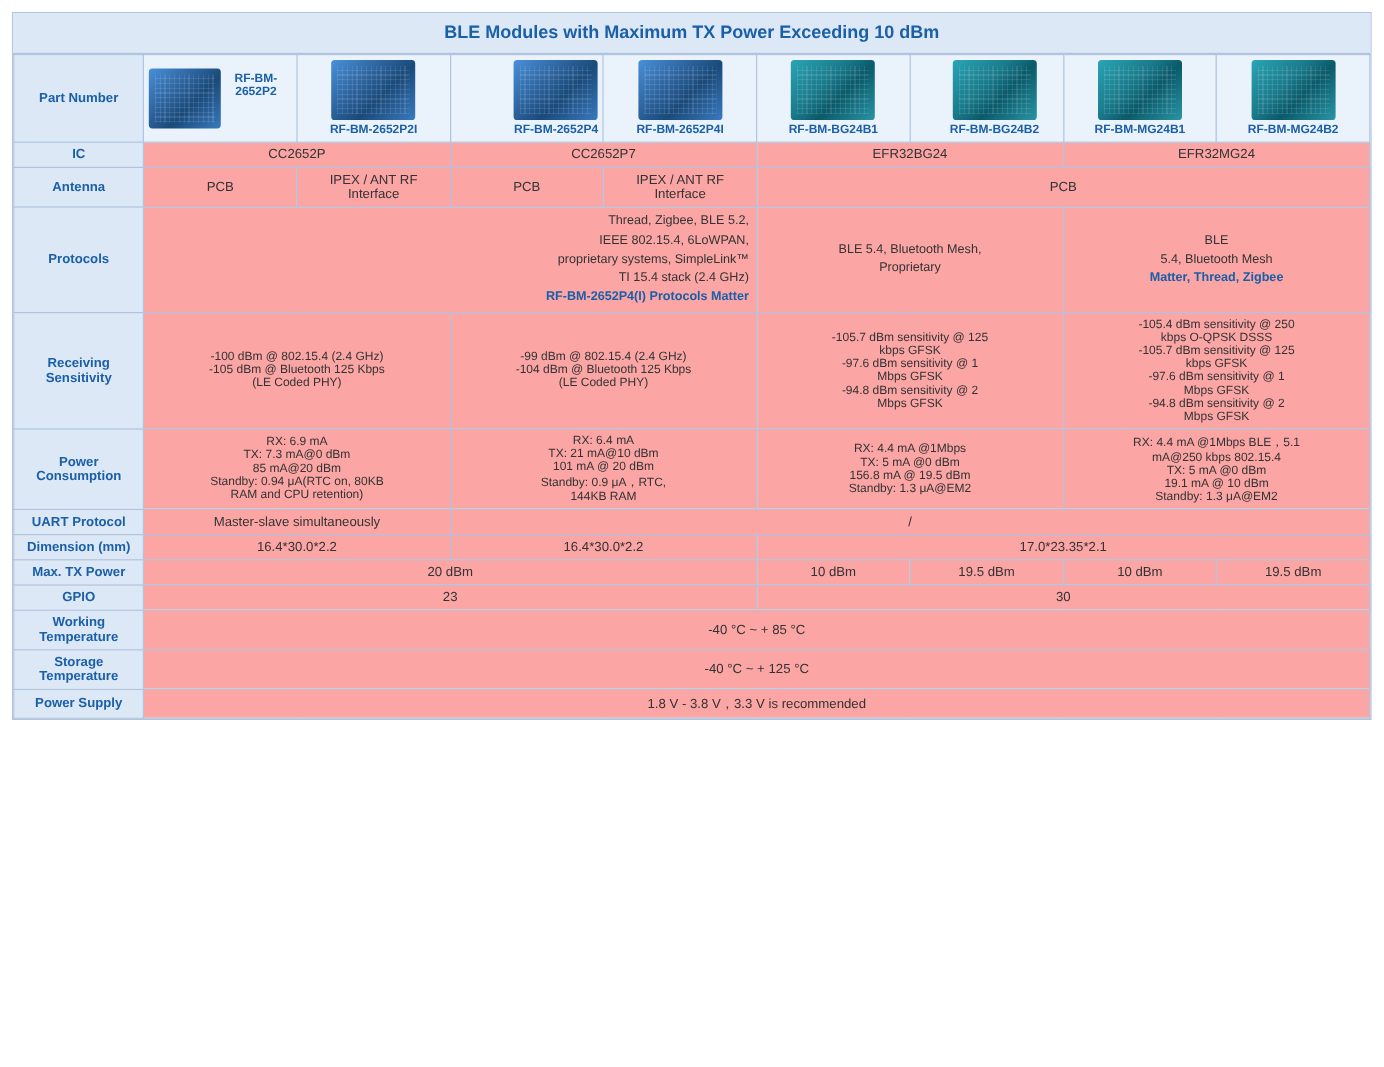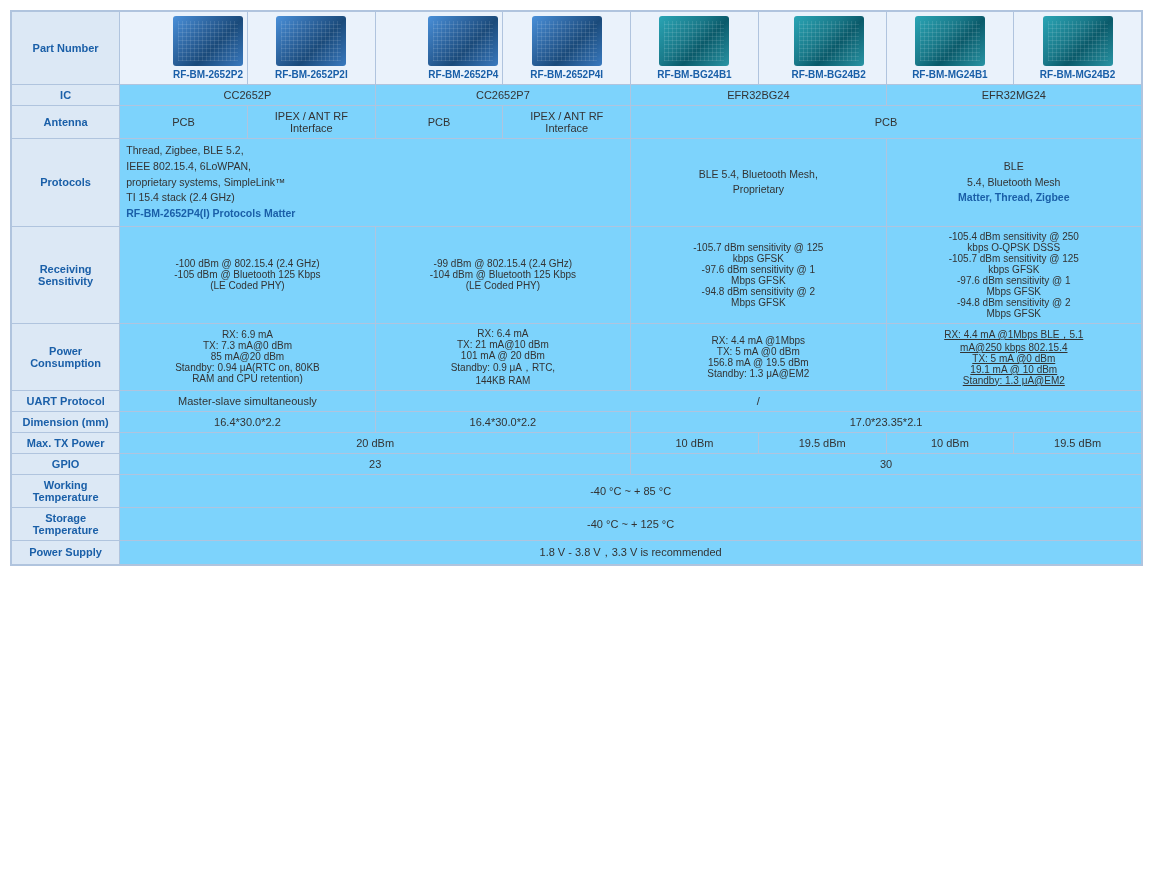--- a/index.html
+++ b/index.html
@@ -37,21 +37,21 @@
     .row-header {
       background: #dce8f5;
       color: #1a5fa8;
       font-weight: bold;
       width: 100px;
       text-align: center;
       vertical-align: middle;
     }
     .data-cell {
       color: #333;
-      background: #7dd3fc;
+      background: #fca5a5;
     }
     .bold-blue { color: #1a5fa8; font-weight: bold; }
     .part-img-cell {
       background: #eaf2fb;
       padding: 4px;
     }
     .module-img {
       width: 70px;
       height: 50px;
       display: inline-block;
@@ -83,30 +83,31 @@
     }
     .matter-bold {
       color: #1a5fa8;
       font-weight: bold;
     }
   </style>
 </head>
 <body>
 
 <div class="table-wrapper">
+  <div class="main-title">BLE Modules with Maximum TX Power Exceeding 10 dBm</div>
   <table>
 
     <tbody>
         <tr>
       <td class="row-header" style="width:100px;">
         <span class="bold-blue">Part Number</span>
       </td>
 
       <td class="part-img-cell" style="width:118px;">
-        <div style="display:flex;flex-direction:column;align-items:flex-end;">
+        <div style="display:flex;flex-direction:row;align-items:flex-start;">
           <div class="module-img"></div>
           <div class="part-name">RF-BM-2652P2</div>
         </div>
       </td>
 
       <td class="part-img-cell" style="width:118px;">
         <div style="display:flex;flex-direction:column;align-items:center;">
           <div class="module-img"></div>
           <div class="part-name">RF-BM-2652P2I</div>
         </div>
@@ -174,21 +175,21 @@
       <td class="data-cell">PCB</td>
       <td class="data-cell">IPEX / ANT RF<br>Interface</td>
       <td class="data-cell" colspan="4">PCB</td>
     </tr>
 
 
     <tr>
       <td class="row-header">
         <span class="bold-blue">Protocols</span>
       </td>
-      <td class="data-cell protocols-cell" colspan="4" style="text-align:left;">
+      <td class="data-cell protocols-cell" colspan="4" style="text-align:right;">
         Thread, Zigbee, BLE 5.2,<br>
         IEEE 802.15.4, 6LoWPAN,<br>
         proprietary systems, SimpleLink™<br>
         TI 15.4 stack (2.4 GHz)<br>
         <span class="matter-bold">RF-BM-2652P4(I) Protocols Matter</span>
       </td>
       <td class="data-cell protocols-cell" colspan="2">
         BLE 5.4, Bluetooth Mesh,<br>Proprietary
       </td>
       <td class="data-cell protocols-cell" colspan="2">
@@ -241,21 +242,21 @@
         101 mA @ 20 dBm<br>
         Standby: 0.9 μA，RTC,<br>
         144KB RAM
       </td>
       <td class="data-cell" colspan="2" style="font-size:10px;">
         RX: 4.4 mA @1Mbps<br>
         TX: 5 mA @0 dBm<br>
         156.8 mA @ 19.5 dBm<br>
         Standby: 1.3 μA@EM2
       </td>
-      <td class="data-cell" colspan="2" style="font-size:10px;text-decoration:underline;">
+      <td class="data-cell" colspan="2" style="font-size:10px;">
         RX: 4.4 mA @1Mbps BLE，5.1<br>mA@250 kbps 802.15.4<br>
         TX: 5 mA @0 dBm<br>
         19.1 mA @ 10 dBm<br>
         Standby: 1.3 μA@EM2
       </td>
     </tr>
 
     <tr class="alt-row">
       <td class="row-header">
         <span class="bold-blue">UART Protocol</span>

